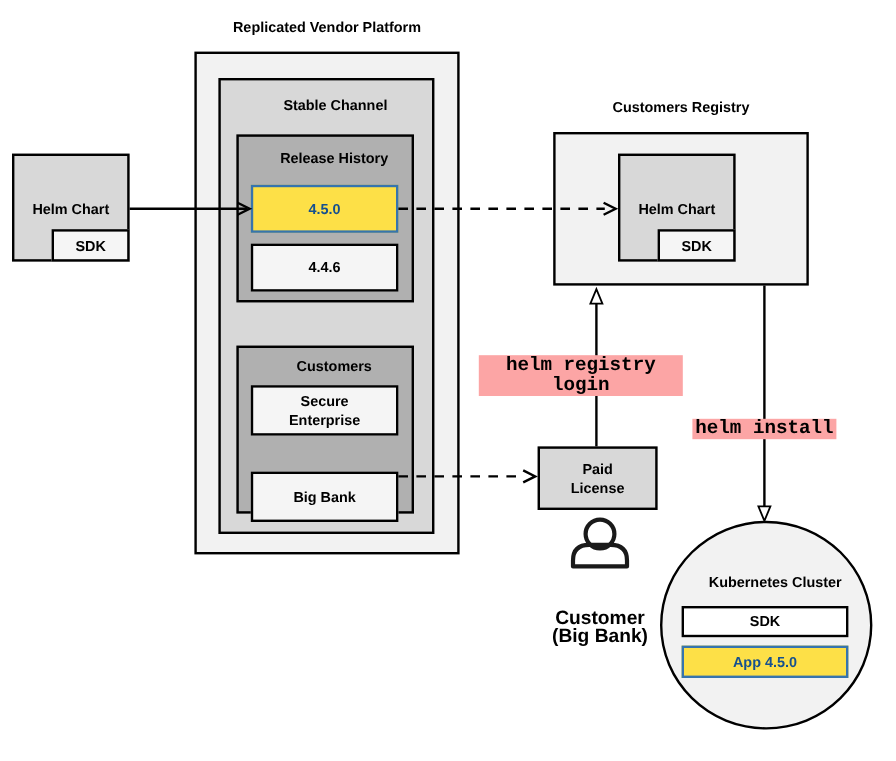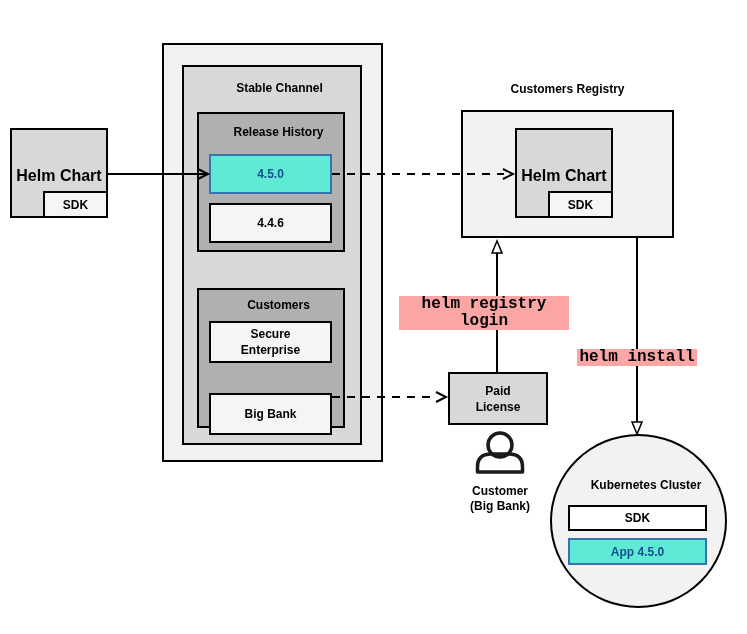--- a/index.html
+++ b/index.html
@@ -9,50 +9,51 @@
   }
   .box{
     position:absolute;box-sizing:border-box;border:2px solid #000000;
     font-weight:bold;font-size:12px;color:#000;
   }
   .fill-light{background:#F2F2F2;}
   .fill-mid{background:#D8D8D8;}
   .fill-dark{background:#B0B0B0;}
   .fill-box{background:#F5F5F5;}
   .fill-white{background:#FFFFFF;}
-  .fill-blue{background:#5eead4;border-color:#3674AE;color:#15508F;}
+  .fill-blue{background:#fde047;border-color:#3674AE;color:#15508F;}
   .center{display:flex;align-items:center;justify-content:center;text-align:center;line-height:16px;}
   .box-title{
     position:absolute;left:0;right:0;text-align:center;
     font-weight:bold;font-size:12px;color:#000;padding-left:15px;
   }
   .float-title{
     position:absolute;text-align:center;font-weight:bold;font-size:12px;color:#000;
   }
   .sub-sdk{
     position:absolute;right:-2px;bottom:-2px;width:65px;height:27px;
   }
-  .chart-label{position:absolute;left:0;right:0;text-align:center;font-weight:bold;font-size:16px;}
+  .chart-label{position:absolute;left:0;right:0;text-align:center;font-weight:bold;font-size:12px;}
   svg.overlay{position:absolute;left:0;top:0;pointer-events:none;}
   .mono-label{
     position:absolute;background:#fca5a5;text-align:center;
     font-family:"Liberation Mono", monospace;font-weight:bold;font-size:16px;color:#000;
     line-height:17px;
   }
   .caption{
-    position:absolute;text-align:center;font-weight:bold;font-size:12px;color:#000;line-height:15px;
+    position:absolute;text-align:center;font-weight:bold;font-size:16px;color:#000;line-height:15px;margin-top:24px;
   }
   .wrap-narrow{display:inline-block;width:84px;}
   .wrap-license{display:inline-block;width:56px;}
 </style>
 </head>
 <body>
 
 <div id="canvas">
 
+  <div class="float-title" style="left:162px;top:16px;width:221px;">Replicated Vendor Platform</div>
 
   <div class="box fill-light" style="left:162px;top:43px;width:221px;height:419px;"></div>
 
   <div class="box fill-mid" style="left:182px;top:65px;width:180px;height:380px;">
     <div class="box-title" style="top:14px;">Stable Channel</div>
   </div>
 
   <div class="box fill-dark" style="left:197px;top:112px;width:148px;height:140px;">
     <div class="box-title" style="top:11px;">Release History</div>
   </div>

